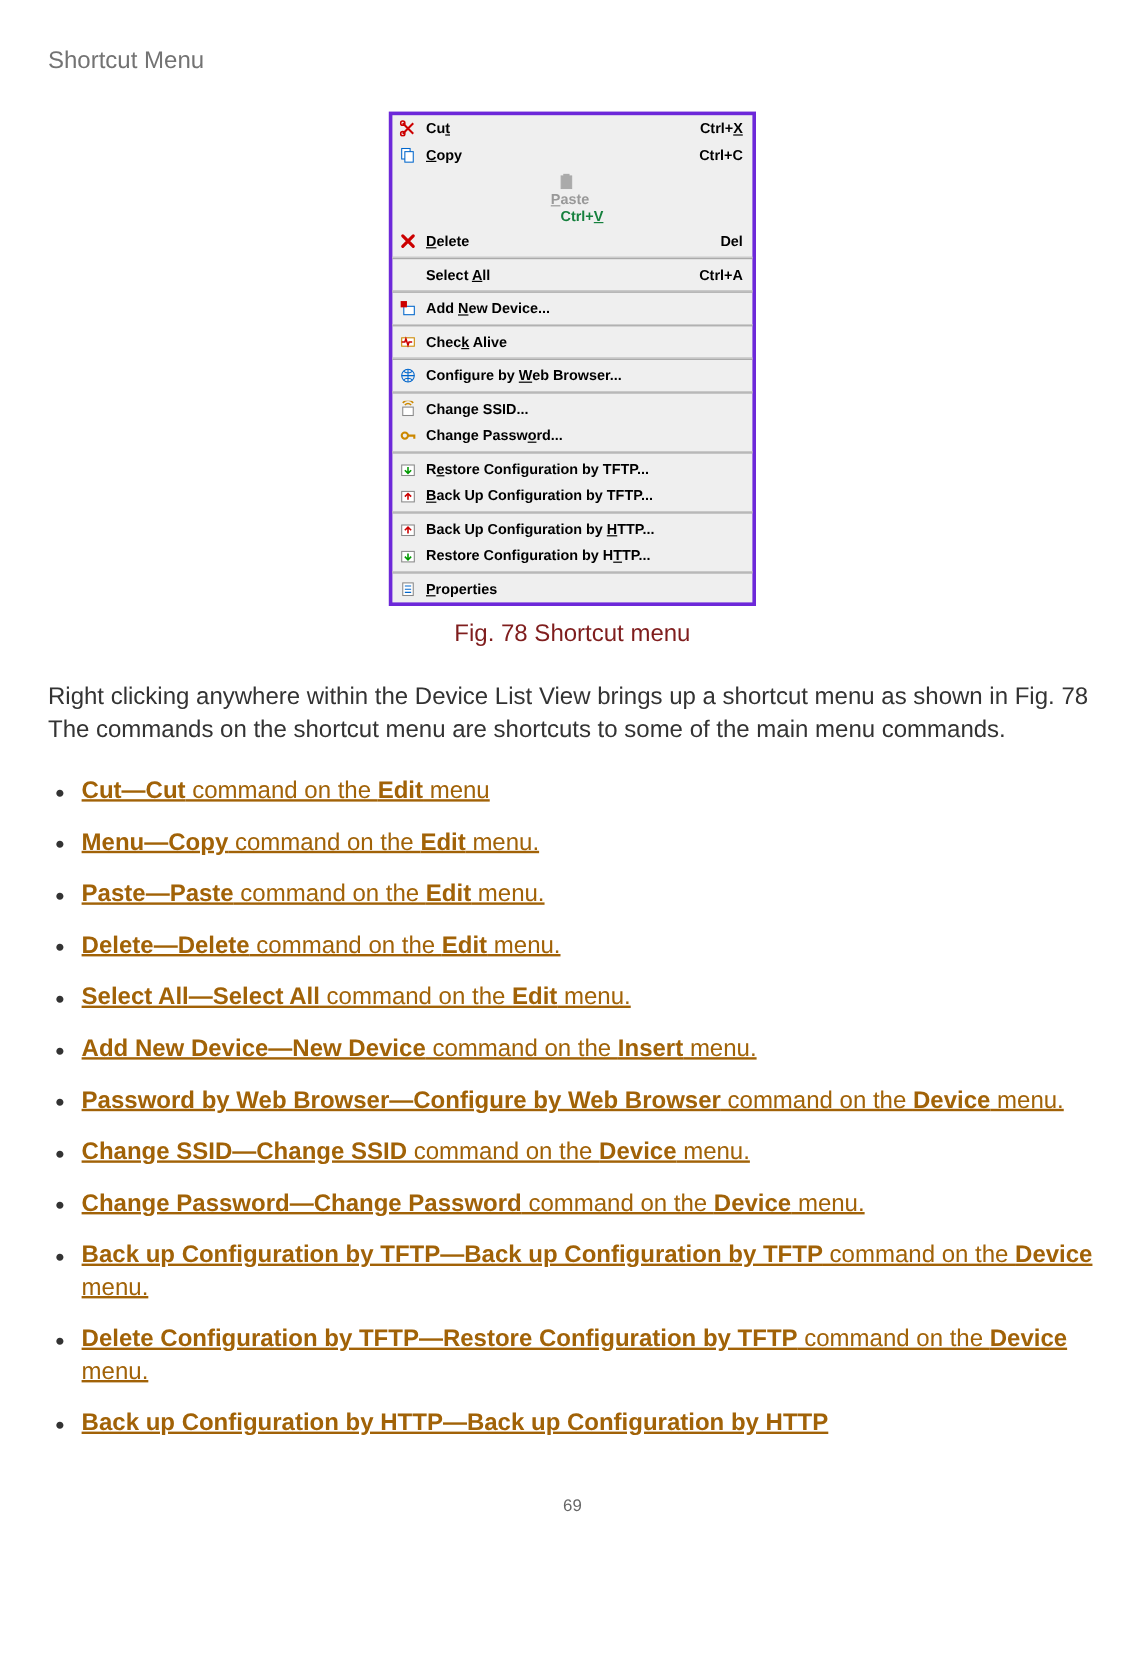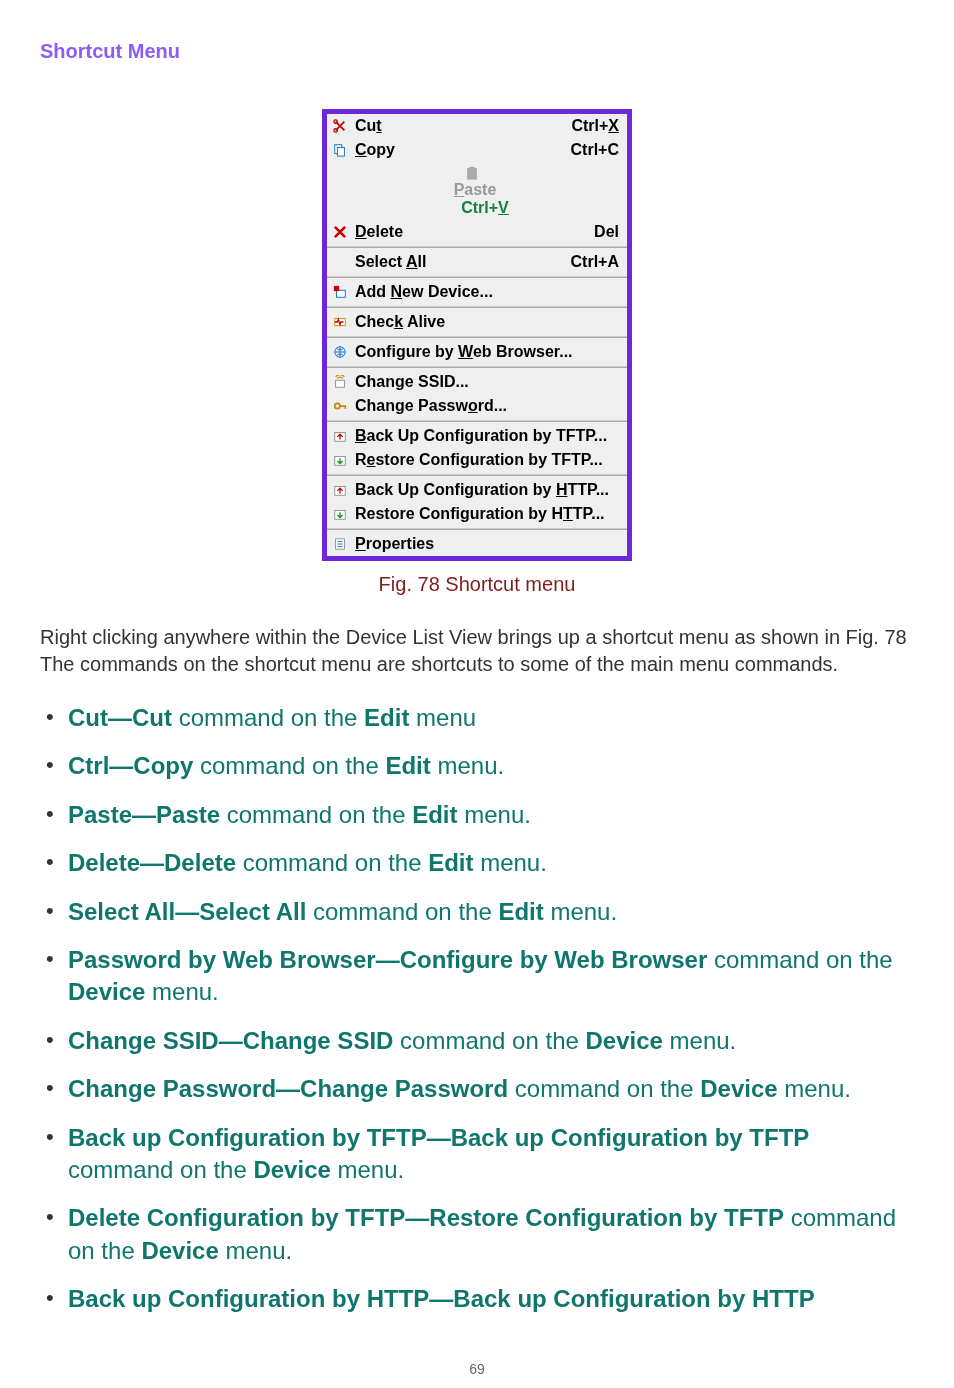--- a/index.html
+++ b/index.html
@@ -4,36 +4,36 @@
 <style>
   body {
     margin: 0;
     padding: 40px;
     font-family: Verdana, Arial, sans-serif;
     background: #fff;
     color: #333;
     width: 874px;
   }
   .page-title {
-    font-weight: bold;
-    font-size: 20px;
-    color: #8b5cf6;
-    margin-bottom: 46px;
+    font-weight: normal;
+    font-size: 20px;
+    color: #737373;
+    margin-bottom: 30px;
   }
   .menu-container {
     display: flex;
     justify-content: center;
     margin-bottom: 10px;
   }
   .context-menu {
     width: 300px;
     background: #efefef;
-    border: 5px solid #6d28d9;
+    border: 3px solid #6d28d9;
     font-family: Tahoma, Arial, sans-serif;
-    font-size: 16px;
+    font-size: 12px;
   }
   .menu-item {
     display: flex;
     align-items: center;
     padding: 3px 8px 3px 4px;
     color: #000;
     font-weight: bold;
     cursor: default;
   }
   .menu-item.disabled {
@@ -82,24 +82,25 @@
     margin: 0 0 24px 0;
   }
   ul.doc-list {
     list-style: none;
     padding: 0;
     margin: 0;
   }
   ul.doc-list li {
     position: relative;
     padding-left: 28px;
-    font-size: 24px;
+    font-size: 20px;
     line-height: 1.35;
-    color: #0f766e;
+    color: #a16207;
     margin-bottom: 16px;
+    text-decoration: underline;
   }
   ul.doc-list li::before {
     content: "•";
     position: absolute;
     left: 6px;
     top: 0;
     font-size: 22px;
     color: #333;
   }
   .b { font-weight: bold; }
@@ -213,33 +214,33 @@
             <path d="M8 8h6v3" fill="none" stroke="#c80" stroke-width="2"></path>
           </svg>
         </span>
         <span class="label">Change Passw<span class="mnemonic">o</span>rd...</span>
       </div>
       <div class="menu-sep"></div>
       <div class="menu-item">
         <span class="icon">
           <svg width="14" height="14" viewBox="0 0 16 16">
             <rect x="2" y="4" width="12" height="10" fill="#fff" stroke="#888"></rect>
+            <path d="M8 6v6M5 9l3 3 3-3" fill="none" stroke="#090" stroke-width="1.5"></path>
+          </svg>
+        </span>
+        <span class="label">R<span class="mnemonic">e</span>store Configuration by TFTP...</span>
+      </div>
+      <div class="menu-item">
+        <span class="icon">
+          <svg width="14" height="14" viewBox="0 0 16 16">
+            <rect x="2" y="4" width="12" height="10" fill="#fff" stroke="#888"></rect>
             <path d="M8 12V6M5 9l3-3 3 3" fill="none" stroke="#c00" stroke-width="1.5"></path>
           </svg>
         </span>
         <span class="label"><span class="mnemonic">B</span>ack Up Configuration by TFTP...</span>
-      </div>
-      <div class="menu-item">
-        <span class="icon">
-          <svg width="14" height="14" viewBox="0 0 16 16">
-            <rect x="2" y="4" width="12" height="10" fill="#fff" stroke="#888"></rect>
-            <path d="M8 6v6M5 9l3 3 3-3" fill="none" stroke="#090" stroke-width="1.5"></path>
-          </svg>
-        </span>
-        <span class="label">R<span class="mnemonic">e</span>store Configuration by TFTP...</span>
       </div>
       <div class="menu-sep"></div>
       <div class="menu-item">
         <span class="icon">
           <svg width="14" height="14" viewBox="0 0 16 16">
             <rect x="2" y="4" width="12" height="10" fill="#fff" stroke="#888"></rect>
             <path d="M8 12V6M5 9l3-3 3 3" fill="none" stroke="#c00" stroke-width="1.5"></path>
           </svg>
         </span>
         <span class="label">Back Up Configuration by <span class="mnemonic">H</span>TTP...</span>
@@ -265,24 +266,25 @@
       </div>
     </div>
 </div>
 
 <div class="figure-caption">Fig. 78 Shortcut menu</div>
 
 <p class="body-text">Right clicking anywhere within the Device List View brings up a shortcut menu as shown in Fig. 78 The commands on the shortcut menu are shortcuts to some of the main menu commands.</p>
 
 <ul class="doc-list" id="doc-list">
     <li><span class="b">Cut—Cut</span> command on the <span class="b">Edit</span> menu</li>
-    <li><span class="b">Ctrl—Copy</span> command on the <span class="b">Edit</span> menu.</li>
+    <li><span class="b">Menu—Copy</span> command on the <span class="b">Edit</span> menu.</li>
     <li><span class="b">Paste—Paste</span> command on the <span class="b">Edit</span> menu.</li>
     <li><span class="b">Delete—Delete</span> command on the <span class="b">Edit</span> menu.</li>
     <li><span class="b">Select All—Select All</span> command on the <span class="b">Edit</span> menu.</li>
+    <li><span class="b">Add New Device—New Device</span> command on the <span class="b">Insert</span> menu.</li>
     <li><span class="b">Password by Web Browser—Configure by Web Browser</span> command on the <span class="b">Device</span> menu.</li>
     <li><span class="b">Change SSID—Change SSID</span> command on the <span class="b">Device</span> menu.</li>
     <li><span class="b">Change Password—Change Password</span> command on the <span class="b">Device</span> menu.</li>
     <li><span class="b">Back up Configuration by TFTP—Back up Configuration by TFTP</span> command on the <span class="b">Device</span> menu.</li>
     <li><span class="b">Delete Configuration by TFTP—Restore Configuration by TFTP</span> command on the <span class="b">Device</span> menu.</li>
     <li><span class="b">Back up Configuration by HTTP—Back up Configuration by HTTP</span></li>
   </ul>
 
 <div class="pagenum">69</div>
 

